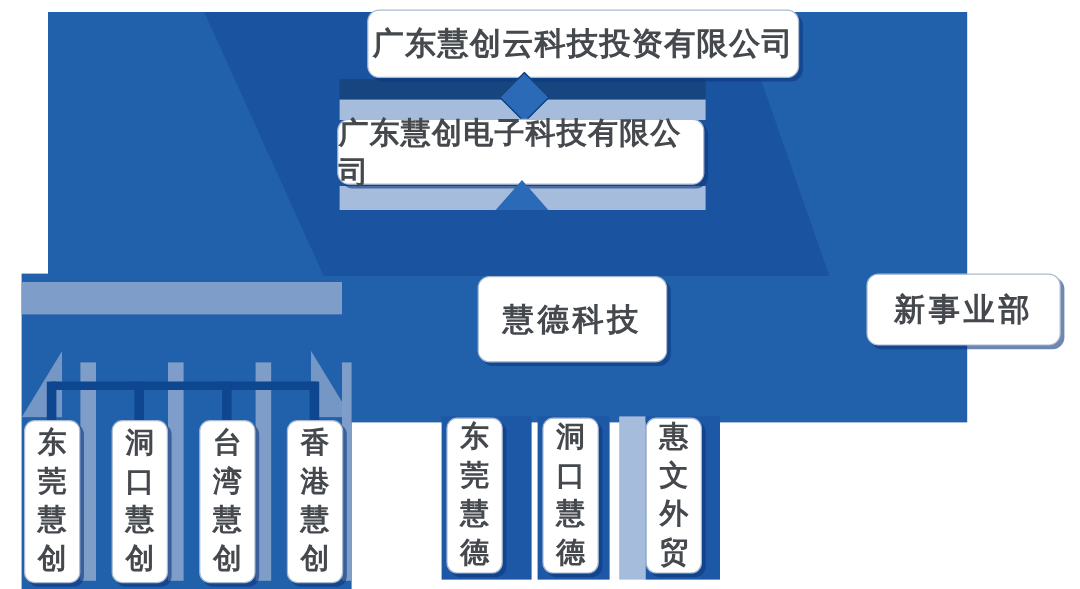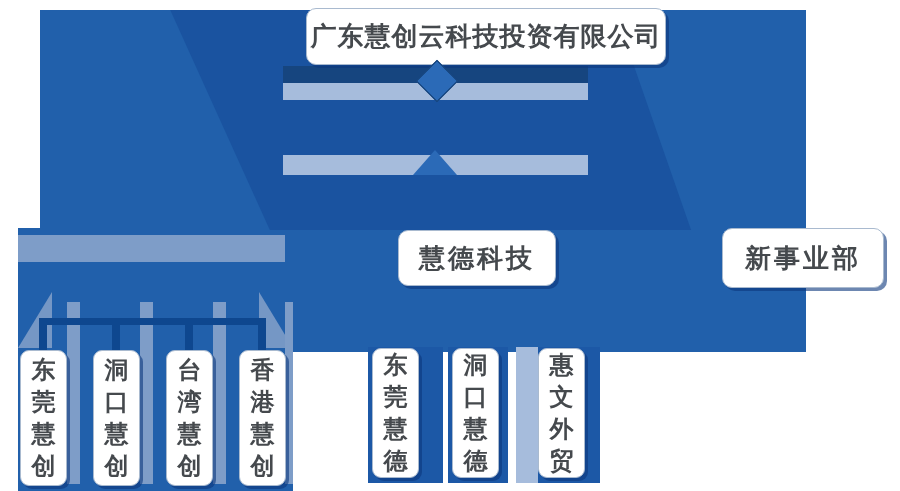--- a/index.html
+++ b/index.html
@@ -43,21 +43,21 @@
   .node{
     position:absolute;background:#fff;border:1.5px solid #a9bacf;border-radius:10px;
     box-shadow:3px 3px 0 rgba(12,55,125,.6);
     display:flex;align-items:center;justify-content:center;
     color:var(--node-text,#45494d);font-weight:bold;box-sizing:border-box;
   }
   .node-l1{left:296px;top:8px;width:360px;height:57px;font-size:26px;letter-spacing:1px;margin-left:10px;}
   .node-l2{left:281px;top:99px;width:306px;height:55px;font-size:25px;letter-spacing:1px;}
   .node-div{font-size:26px;letter-spacing:3px;}
   .node-div1{left:72px;top:229px;width:160px;height:55px;}
-  .node-div2{left:398px;top:230px;width:158px;height:56px;text-align:right;}
+  .node-div2{left:398px;top:230px;width:158px;height:72px;text-align:right;}
   .node-div3{left:722px;top:228px;width:162px;height:60px;}
   .vnode{flex-direction:column;gap:8px;font-size:24px;border-radius:9px;}
   .vnode span{display:block;line-height:1;}
   .g1{top:350px;width:47px;height:136px;}
   .g2{top:348px;width:47px;height:130px;}
   .v1{left:20px;} .v2{left:93px;} .v3{left:166px;} .v4{left:239px;}
   .v5{left:372px;} .v6{left:452px;} .v7{left:538px;}
 </style>
 </head>
 <body>
@@ -68,20 +68,21 @@
   <div class="abs panel-left-group"></div>
   <div class="abs facet"></div>
 
   <div class="abs navy-bar"></div>
   <div class="abs band band-top"></div>
   <div class="abs band band-bottom"></div>
 
   <div class="node node-l1">广东慧创云科技投资有限公司</div>
   <div class="abs diamond"></div>
 
+  <div class="node node-l2">广东慧创电子科技有限公司</div>
   <div class="abs chevron-up"></div>
 
   <div class="abs hc-band"></div>
   <div class="abs fan fan-left"></div>
   <div class="abs fan fan-right"></div>
   <div class="abs stripe stripe1"></div>
   <div class="abs stripe stripe2"></div>
   <div class="abs stripe stripe3"></div>
   <div class="abs stripe stripe4"></div>
   <div class="abs bracket-bar"></div>

